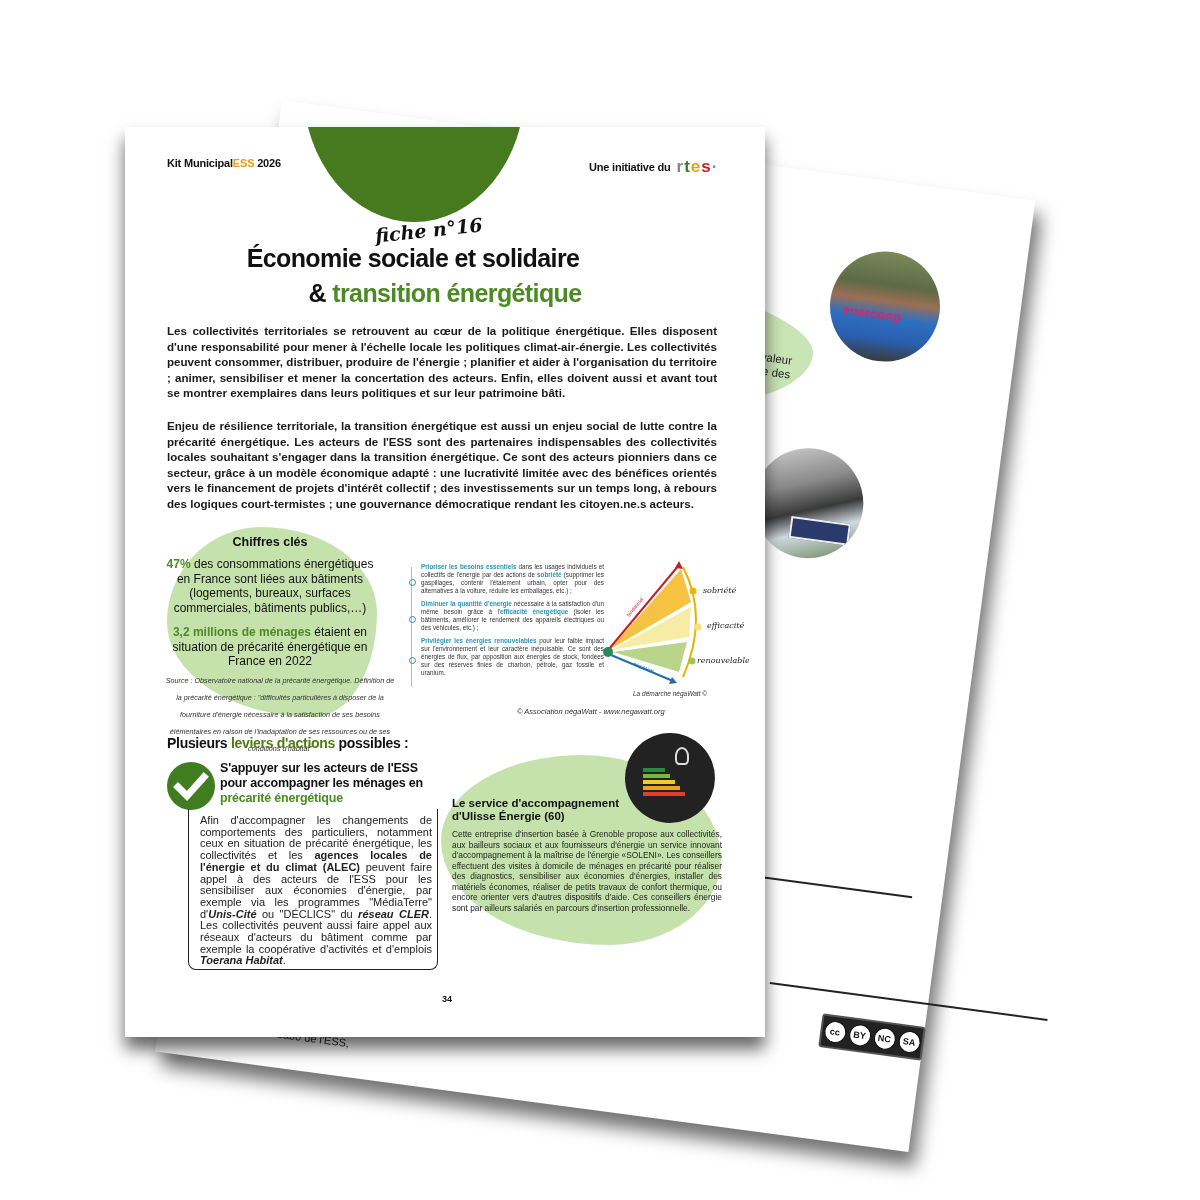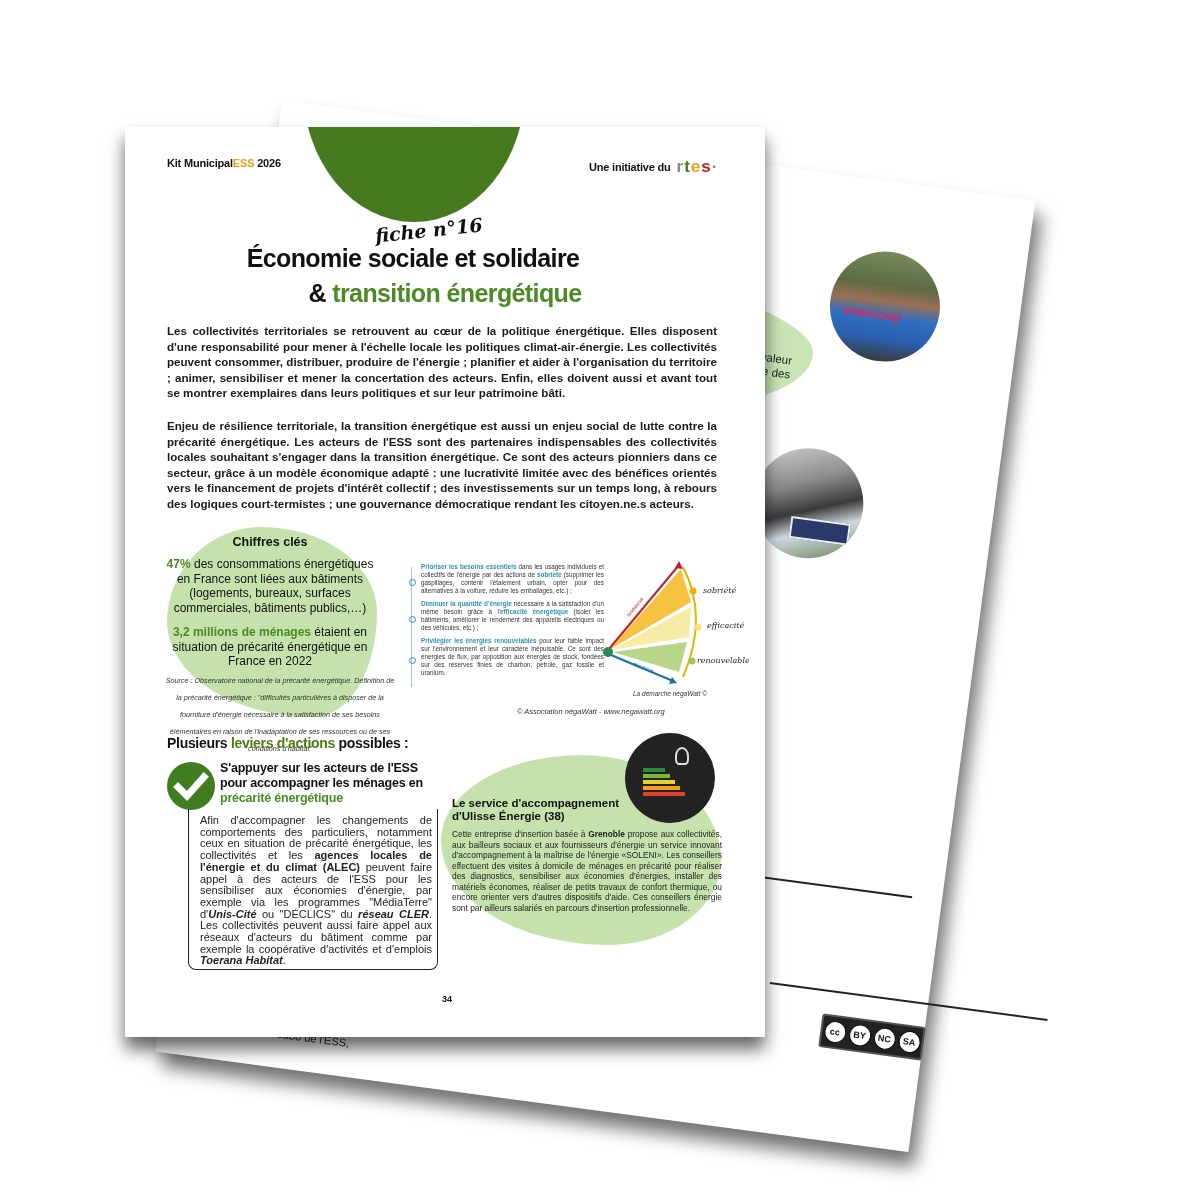--- a/index.html
+++ b/index.html
@@ -61,21 +61,21 @@
   .lever-title { position:absolute; left:95px; top:634px; width:220px; font-weight:bold; font-size:12.5px; line-height:15px; letter-spacing:-0.2px; }
   .lever-title .g { color:#4b8a24; }
   .lever-box { position:absolute; left:63px; top:682px; width:248px; height:160px; border:1.5px solid #222; border-top:none; border-radius:0 0 8px 8px; }
   .lever-text { position:absolute; left:75px; top:688px; width:232px; font-size:11px; line-height:11.7px; text-align:justify; color:#222; }
   .lever-text b { font-weight:bold; }
 
   .ulisse-blob { position:absolute; left:316px; top:628px; width:280px; height:190px; background:#c5e2ad; border-radius:50% 50% 40% 60% / 45% 55% 45% 55%; }
   .ulisse-photo { position:absolute; left:500px; top:606px; width:90px; height:90px; border-radius:50%; background:#222; overflow:hidden; }
   .ulisse-title { position:absolute; left:327px; top:670px; font-weight:bold; font-size:11.5px; line-height:13px; }
   .ulisse-text { position:absolute; left:327px; top:702px; width:270px; font-size:8.4px; line-height:10.5px; text-align:justify; color:#222; }
-  .ulisse-text b { font-weight:bold; }
+  .ulisse-text b { font-weight:normal; }
 
   .page-num { position:absolute; left:317px; top:867px; font-size:9px; font-weight:bold; }
 </style>
 </head>
 <body>
 
 <div class="back-page">
   <div class="back-inner">
 
     <div class="bp-blob" style="left:-60px; top:115px; width:620px; height:150px;"></div>
@@ -218,18 +218,18 @@
   <div class="ulisse-photo">
     <div style="position:absolute; left:18px; top:35px; width:22px; height:4px; background:#2d8a3a;"></div>
     <div style="position:absolute; left:18px; top:41px; width:27px; height:4px; background:#7ab83a;"></div>
     <div style="position:absolute; left:18px; top:47px; width:32px; height:4px; background:#e8d02a;"></div>
     <div style="position:absolute; left:18px; top:53px; width:37px; height:4px; background:#f0a020;"></div>
     <div style="position:absolute; left:18px; top:59px; width:42px; height:4px; background:#e0402a;"></div>
     <div style="position:absolute; left:50px; top:14px; width:10px; height:14px; border:2px solid #ddd; border-radius:50% 50% 30% 30%;"></div>
   </div>
   <div class="ulisse-title">
     <div>Le service d'accompagnement</div>
-    <div>d'Ulisse Énergie (38)</div>
+    <div>d'Ulisse Énergie (60)</div>
   </div>
   <div class="ulisse-text"><span>Cette entreprise d'insertion basée à </span><b>Grenoble</b><span> propose aux collectivités, aux bailleurs sociaux et aux fournisseurs d'énergie un service innovant d'accompagnement à la maîtrise de l'énergie «SOLENI». Les conseillers effectuent des visites à domicile de ménages en précarité pour réaliser des diagnostics, sensibiliser aux économies d'énergies, installer des matériels économes, réaliser de petits travaux de confort thermique, ou encore orienter vers d'autres dispositifs d'aide. Ces conseillers énergie sont par ailleurs salariés en parcours d'insertion professionnelle.</span></div>
 
   <div class="page-num">34</div>
 </div>
 
 </body></html>

